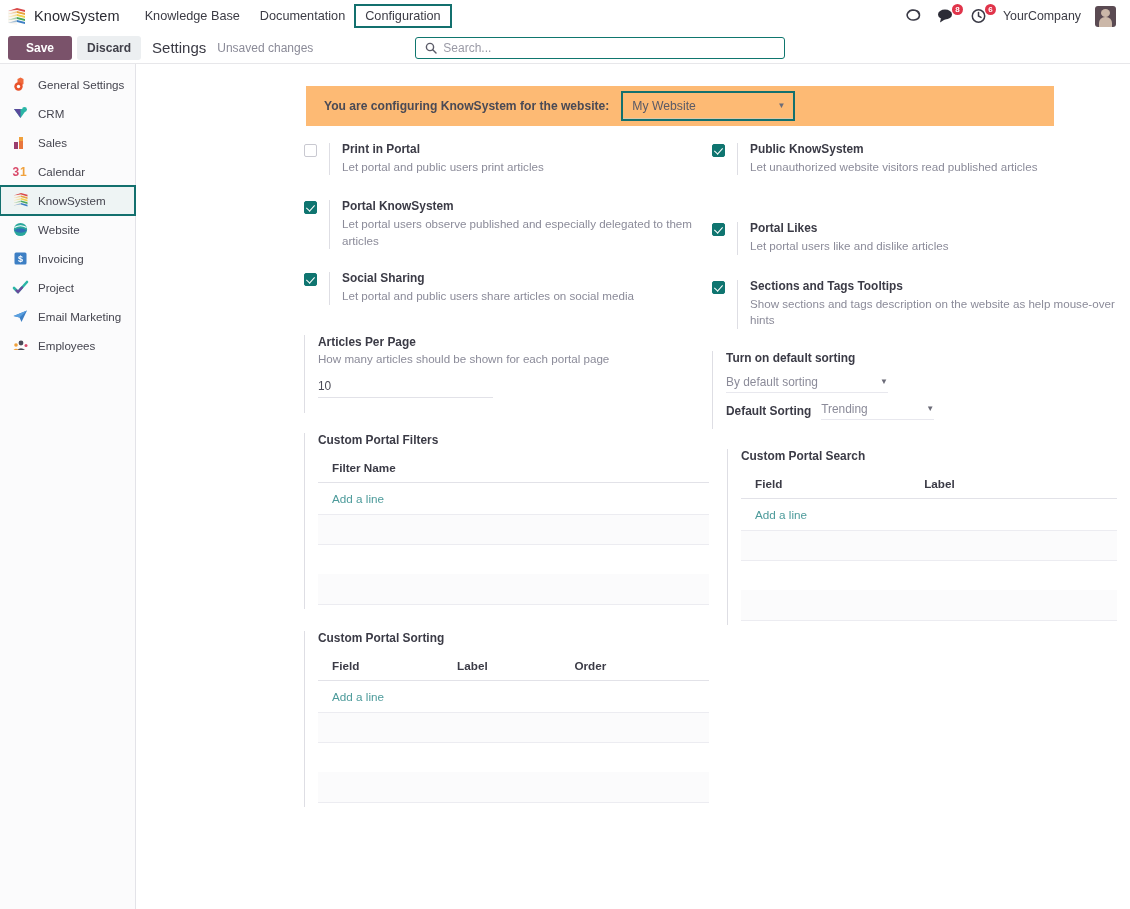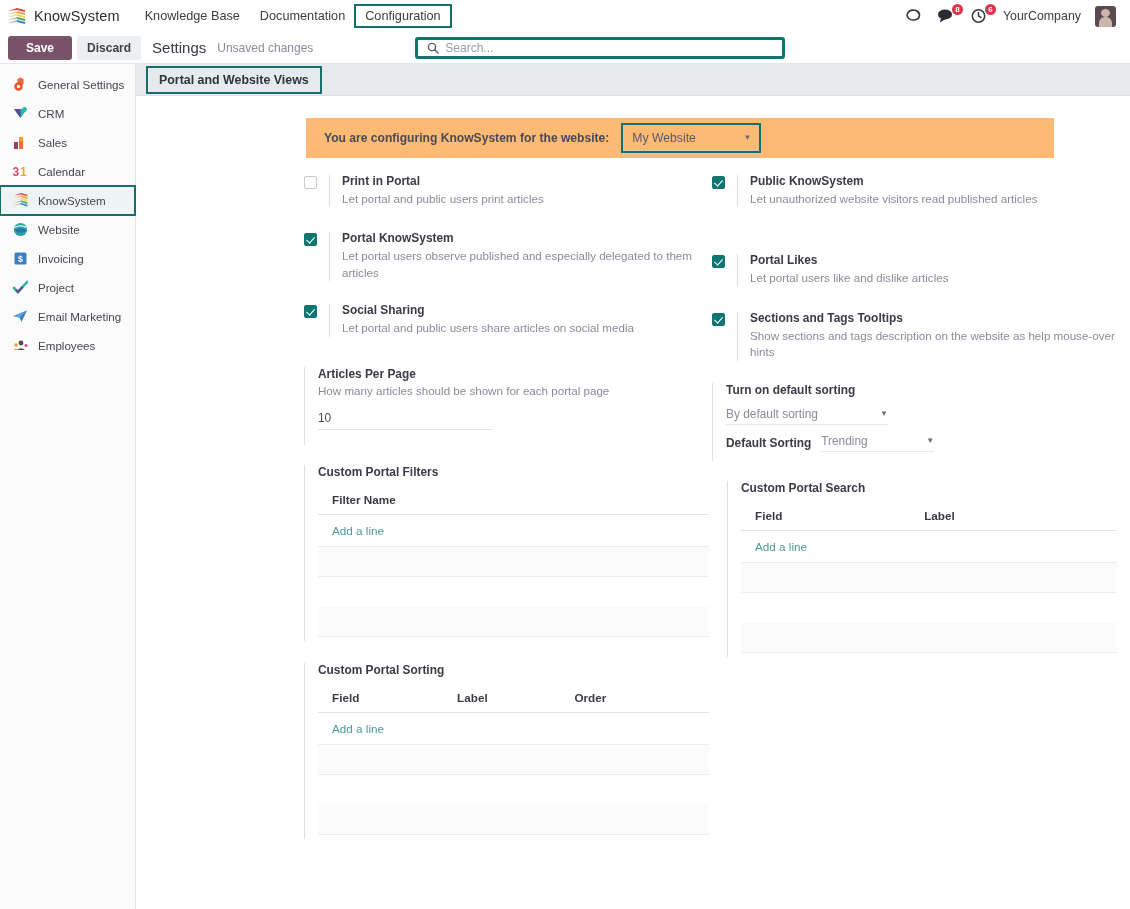--- a/index.html
+++ b/index.html
@@ -81,21 +81,21 @@
     background: #eceff1; color: #41414a;
     font-size: 12px; font-weight: bold;
     border: none; border-radius: 3px;
     padding: 5px 10px; margin-left: 5px; cursor: pointer;
   }
   .bc-title { font-size: 15px; color: #3a3a44; margin-left: 11px; }
   .bc-status { font-size: 12px; color: #8b8b98; margin-left: 11px; }
   .search-wrap {
     margin-left: 102px;
     width: 370px; height: 22px;
-    border: 3px solid #0f766e; border-radius: 3px;
+    border: 1px solid #0f766e; border-radius: 3px;
     display: flex; align-items: center; gap: 6px;
     padding: 0 9px; background: #fff;
   }
   .search-ph { font-size: 12px; color: #9a9aa6; }
 
   
   .body-split { display: flex; height: calc(909px - 64px); }
 
   
   .sidebar {
@@ -135,21 +135,21 @@
   
   .banner {
     margin-left: 170px; width: 748px;
     background: #fdba74;
     height: 40px;
     display: flex; align-items: center;
     padding-left: 18px; gap: 14px;
   }
   .banner-label { font-size: 12.1px; font-weight: bold; color: #4a4a55; }
   .banner-select {
-    width: 136px; height: 26px;
+    width: 170px; height: 26px;
     display: flex; align-items: center; justify-content: space-between;
     padding: 0 8px 0 9px;
     border-bottom: 1px solid #d9c9ac;
     outline: 2px solid #13706e;
     font-size: 12.2px; color: #5a5a66;
   }
   .caret { font-size: 8px; color: #6b6b78; }
 
   
   .grid { display: flex; padding: 16px 0 0 0; }
@@ -374,23 +374,20 @@
         <circle cx="4" cy="8" r="1.8" fill="#f0a13c"></circle>
         <path d="M1.5 13 Q4 10.5 6.5 13 Z" fill="#f0a13c"></path>
         <circle cx="14" cy="8.5" r="1.5" fill="#d94a6a"></circle>
       </svg>
       <span>Employees</span>
     </div>
   </div>
 
   <div class="main">
 
-    <div class="tabs-band">
-      <div class="tab-active">Portal and Website Views</div>
-    </div>
 
     <div class="sheet">
 
       <div class="banner">
         <span class="banner-label">You are configuring KnowSystem for the website:</span>
         <div class="banner-select">
           <span>My Website</span>
           <span class="caret">▼</span>
         </div>
       </div>

